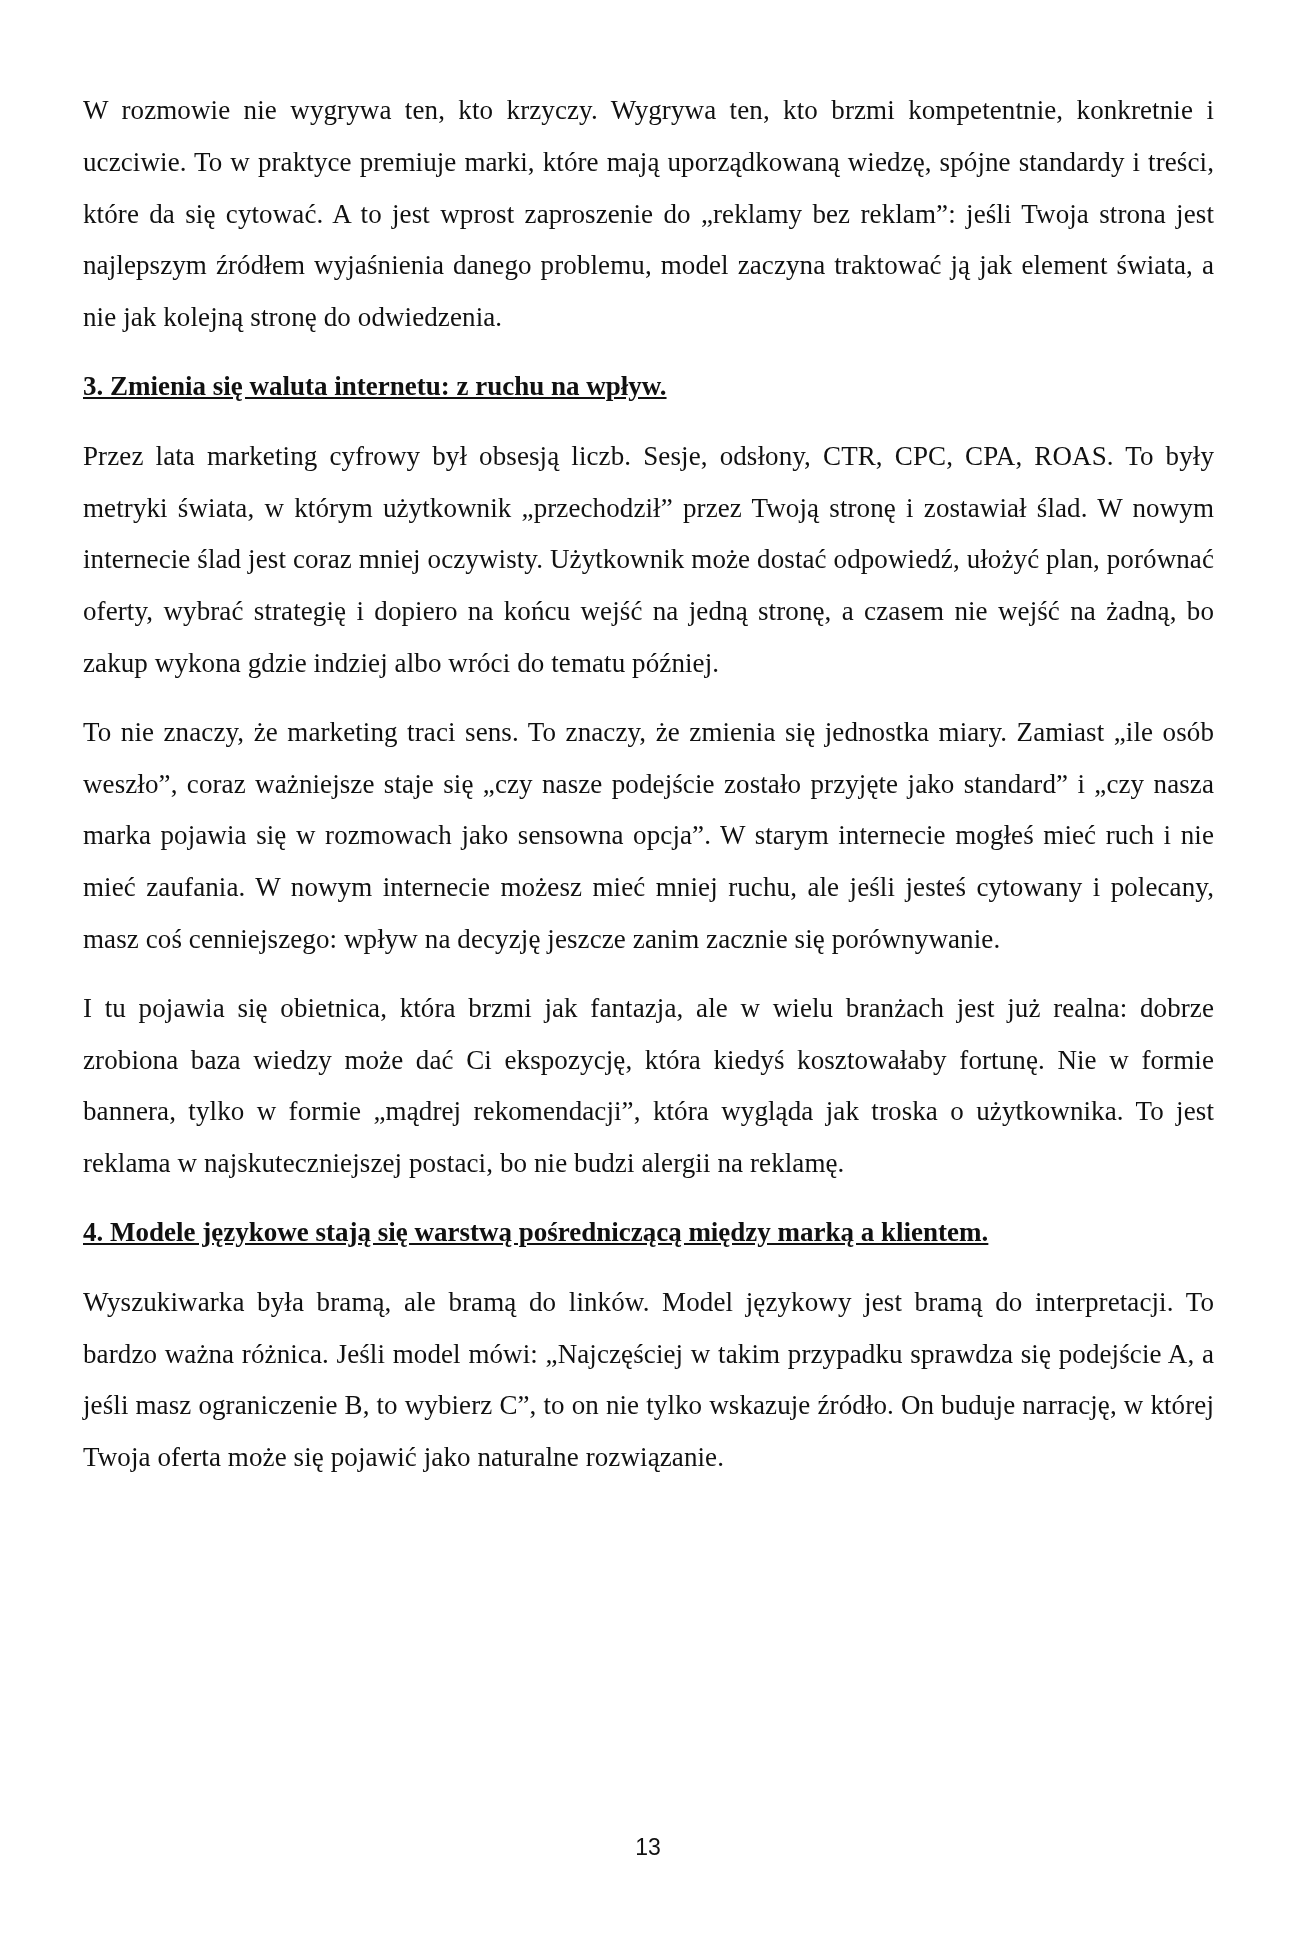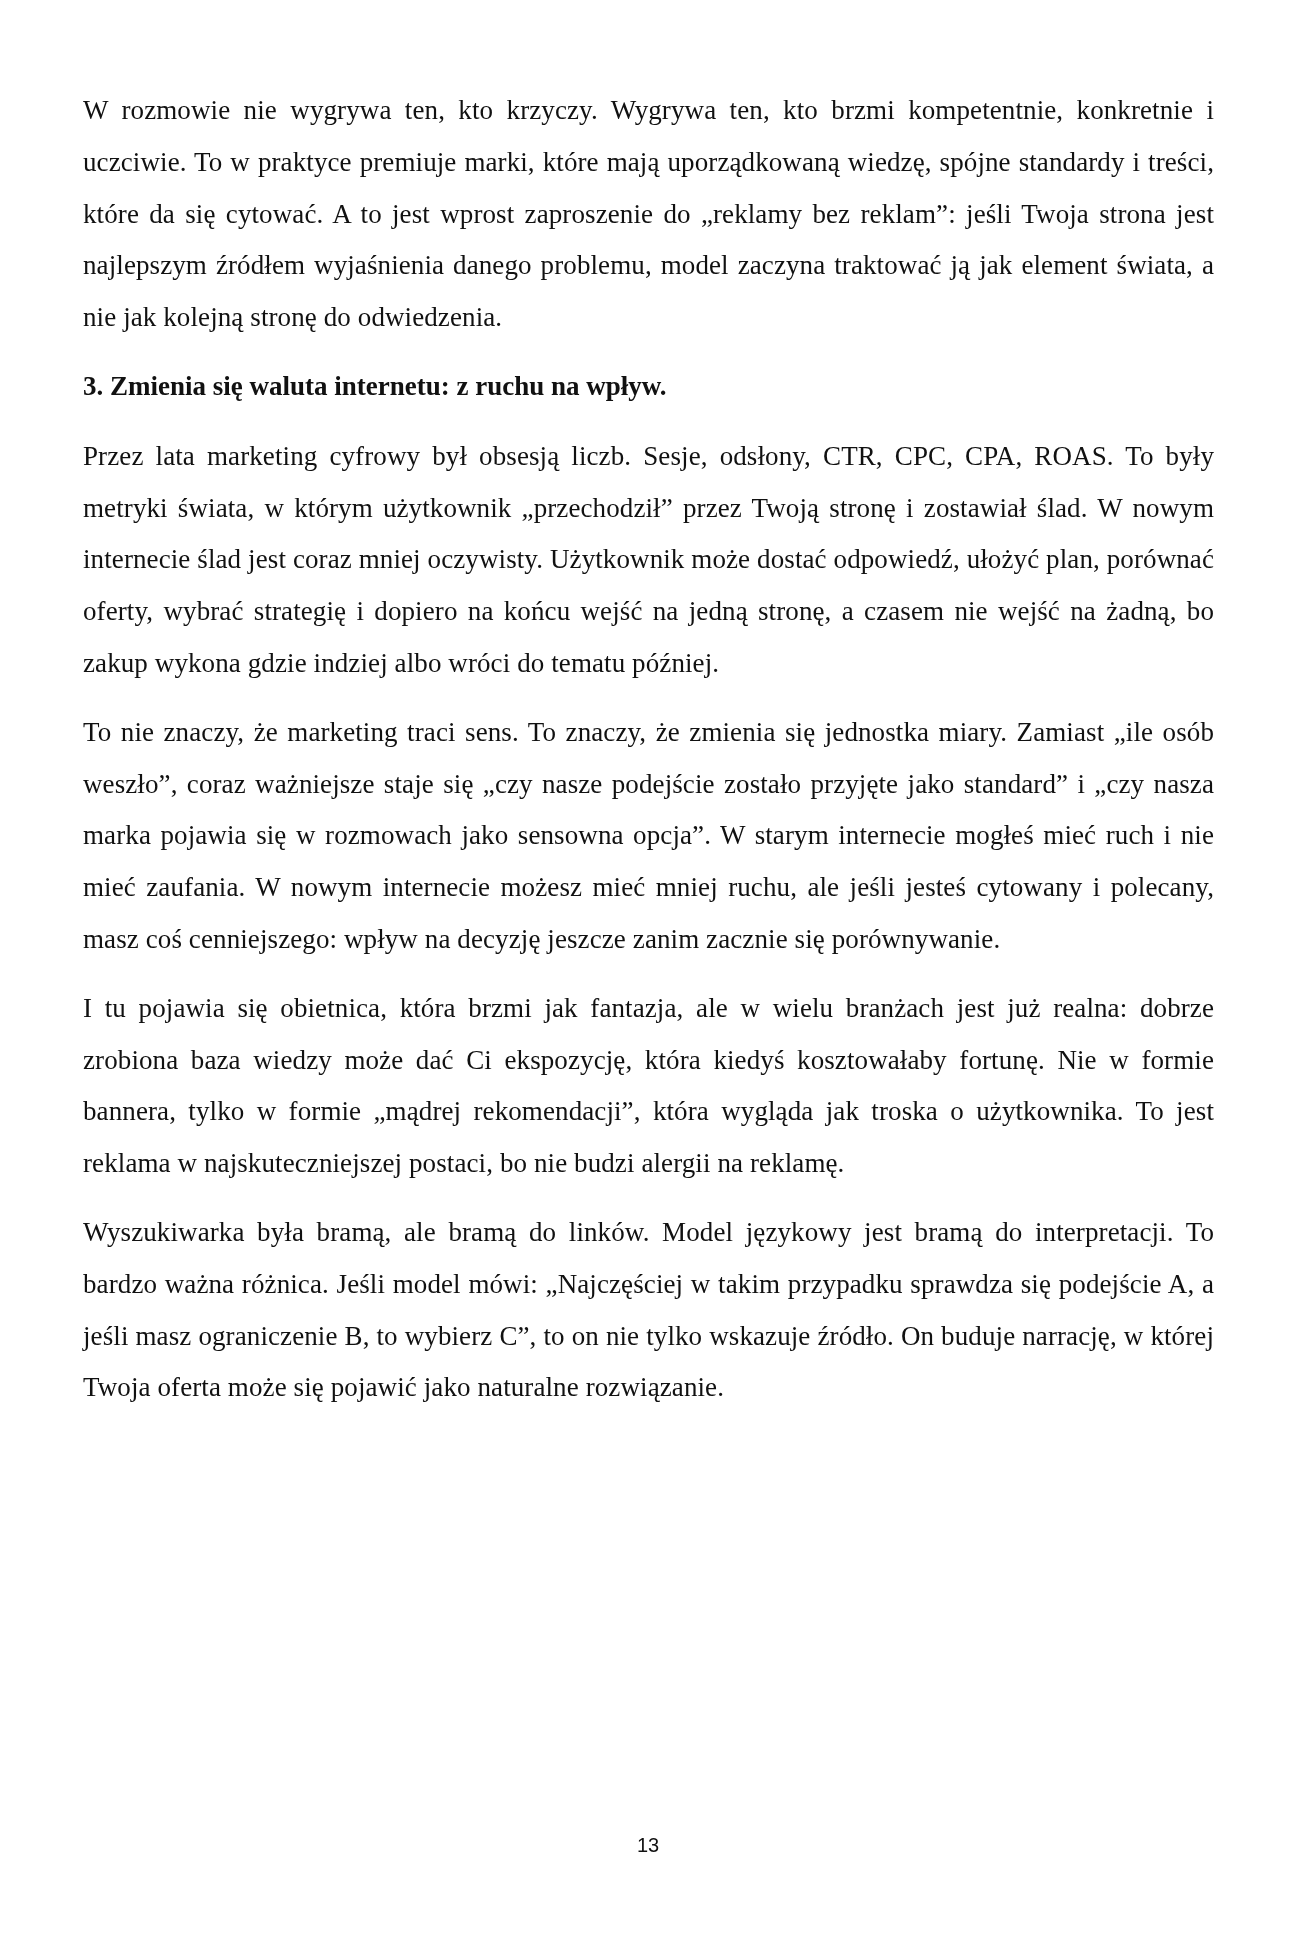--- a/index.html
+++ b/index.html
@@ -22,37 +22,39 @@
       font-size: 27px;
       line-height: 51.8px;
       text-align: justify;
       letter-spacing: 0.1px;
     }
     .heading {
       margin: 0 0 18px 0;
       font-size: 27px;
       line-height: 51.8px;
       font-weight: bold;
+      text-decoration: underline;
     }
     .page-number {
       position: absolute;
       left: 0;
       width: 1296px;
       top: 1834px;
       text-align: center;
       font-family: "Liberation Sans", "DejaVu Sans", sans-serif;
-      font-size: 20px;
+      font-size: 23px;
       color: #111111;
     }
   </style>
 </head>
 <body>
 
 <div class="page">
   <p class="para">W rozmowie nie wygrywa ten, kto krzyczy. Wygrywa ten, kto brzmi kompetentnie, konkretnie i uczciwie. To w praktyce premiuje marki, które mają uporządkowaną wiedzę, spójne standardy i treści, które da się cytować. A to jest wprost zaproszenie do „reklamy bez reklam”: jeśli Twoja strona jest najlepszym źródłem wyjaśnienia danego problemu, model zaczyna traktować ją jak element świata, a nie jak kolejną stronę do odwiedzenia.</p>
   <h3 class="heading">3. Zmienia się waluta internetu: z ruchu na wpływ.</h3>
   <p class="para">Przez lata marketing cyfrowy był obsesją liczb. Sesje, odsłony, CTR, CPC, CPA, ROAS. To były metryki świata, w którym użytkownik „przechodził” przez Twoją stronę i zostawiał ślad. W nowym internecie ślad jest coraz mniej oczywisty. Użytkownik może dostać odpowiedź, ułożyć plan, porównać oferty, wybrać strategię i dopiero na końcu wejść na jedną stronę, a czasem nie wejść na żadną, bo zakup wykona gdzie indziej albo wróci do tematu później.</p>
   <p class="para">To nie znaczy, że marketing traci sens. To znaczy, że zmienia się jednostka miary. Zamiast „ile osób weszło”, coraz ważniejsze staje się „czy nasze podejście zostało przyjęte jako standard” i „czy nasza marka pojawia się w rozmowach jako sensowna opcja”. W starym internecie mogłeś mieć ruch i nie mieć zaufania. W nowym internecie możesz mieć mniej ruchu, ale jeśli jesteś cytowany i polecany, masz coś cenniejszego: wpływ na decyzję jeszcze zanim zacznie się porównywanie.</p>
   <p class="para">I tu pojawia się obietnica, która brzmi jak fantazja, ale w wielu branżach jest już realna: dobrze zrobiona baza wiedzy może dać Ci ekspozycję, która kiedyś kosztowałaby fortunę. Nie w formie bannera, tylko w formie „mądrej rekomendacji”, która wygląda jak troska o użytkownika. To jest reklama w najskuteczniejszej postaci, bo nie budzi alergii na reklamę.</p>
+  <h3 class="heading">4. Modele językowe stają się warstwą pośredniczącą między marką a klientem.</h3>
   <p class="para">Wyszukiwarka była bramą, ale bramą do linków. Model językowy jest bramą do interpretacji. To bardzo ważna różnica. Jeśli model mówi: „Najczęściej w takim przypadku sprawdza się podejście A, a jeśli masz ograniczenie B, to wybierz C”, to on nie tylko wskazuje źródło. On buduje narrację, w której Twoja oferta może się pojawić jako naturalne rozwiązanie.</p>
 </div>
 
 <div class="page-number">13</div>
 
 </body></html>

